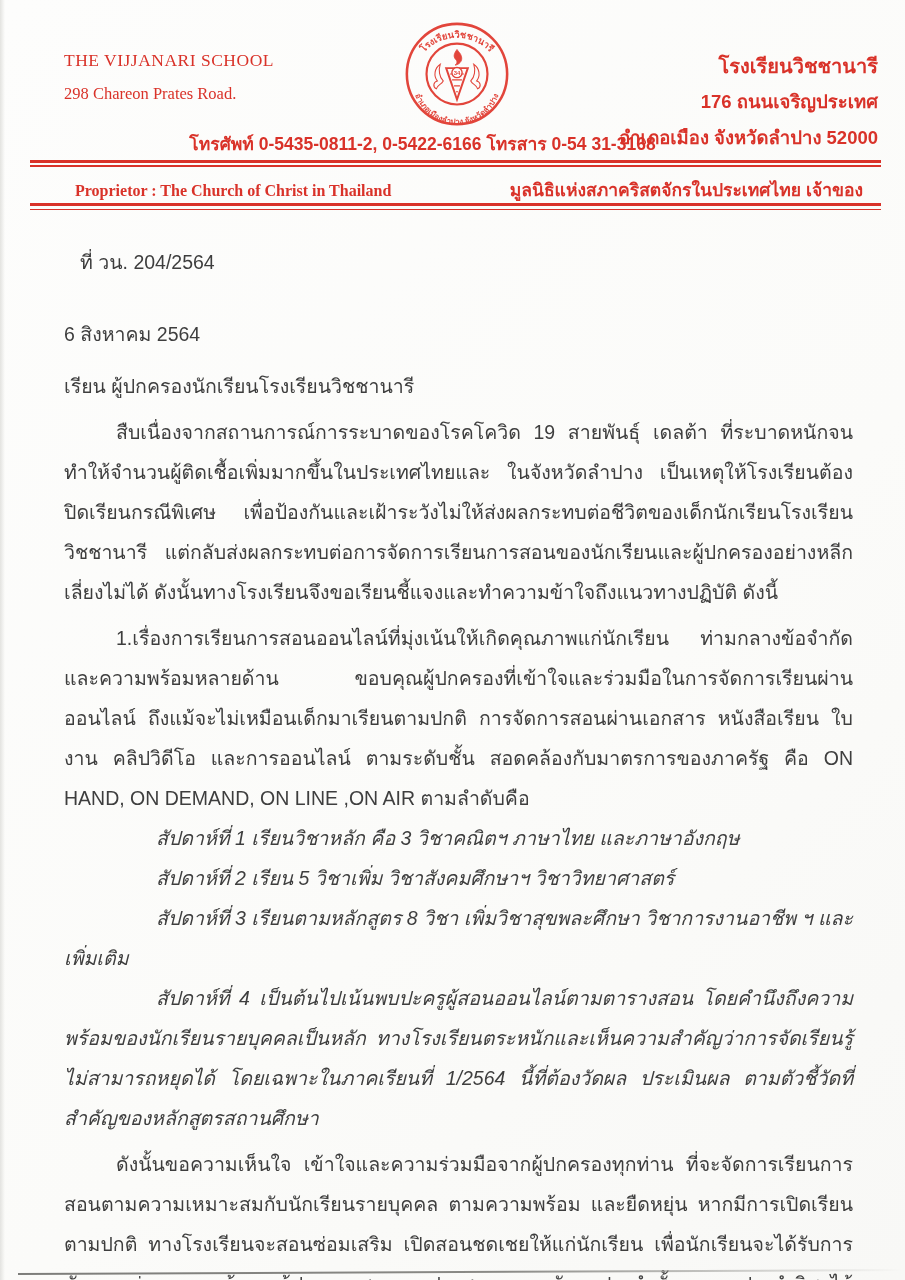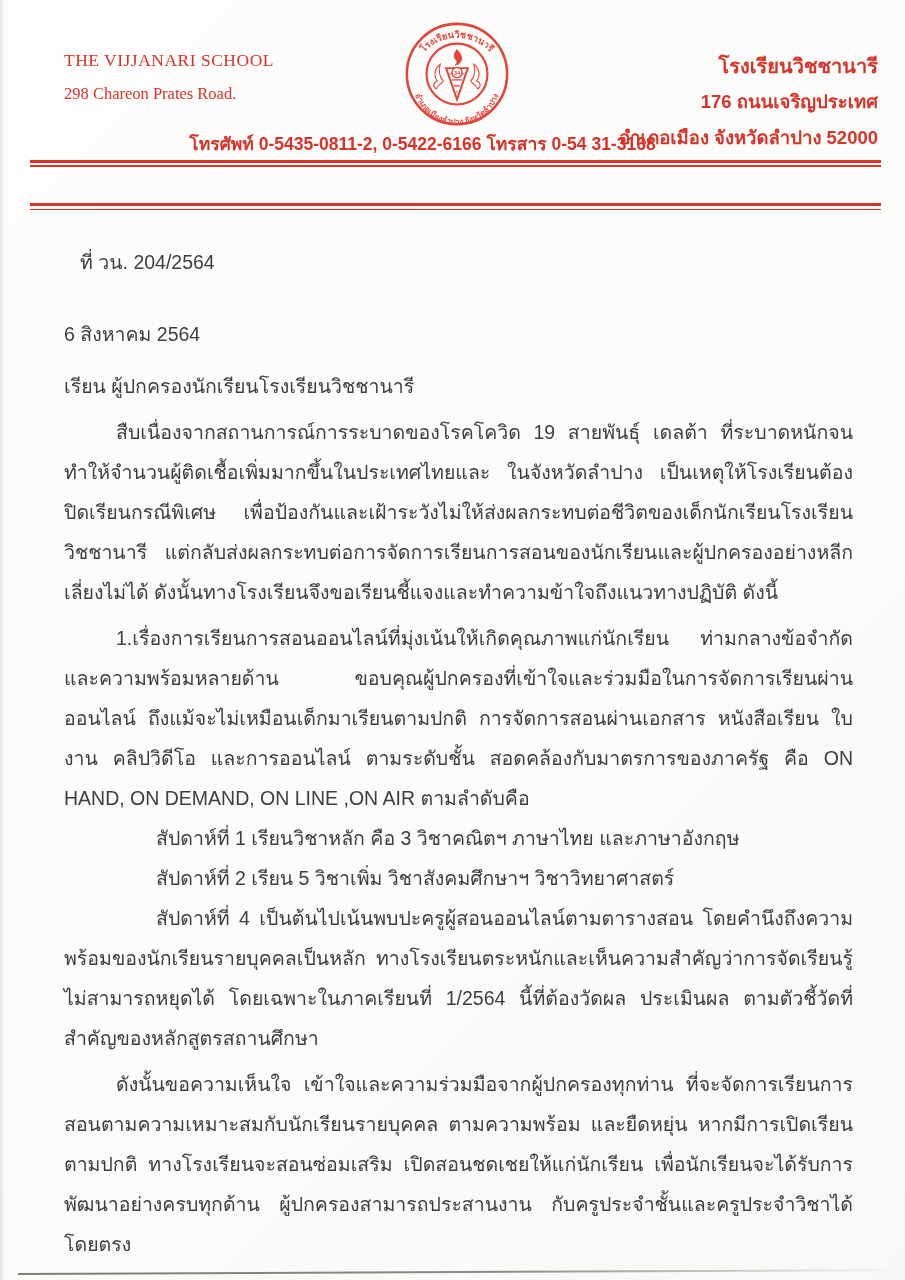--- a/index.html
+++ b/index.html
@@ -60,21 +60,21 @@
   .letter{
     position:absolute;left:64px;right:52px;top:226px;
     font-size:19.5px;line-height:40px;color:#3e3e3e;
   }
   .ref-no{margin:16px;}
   .date-line{margin:32px 0 0 0;text-align:left;}
   .subject-line{margin:28px 0 0 0;}
   .salutation-line{margin:12px 0 0 0;}
   .letter p.para{margin:6px 0 0 0;text-align:justify;text-indent:52px;}
   .letter p.para:first-of-type{margin-top:10px;}
-  .letter p.week{margin:0;text-align:justify;text-indent:92px;}
+  .letter p.week{margin:0;text-align:justify;text-indent:92px;font-style:italic;}
 
   :root{--red:#d93229;}
 </style>
 </head>
 <body>
 
 <div class="page">
 
   <div class="hdr-left">
     <div class="school-en">THE  VIJJANARI  SCHOOL</div>
@@ -110,32 +110,35 @@
   <div class="hdr-right">
     <div class="school-th">โรงเรียนวิชชานารี</div>
     <div>176  ถนนเจริญประเทศ</div>
     <div>อำเภอเมือง  จังหวัดลำปาง  52000</div>
   </div>
 
   <div class="phone-line">โทรศัพท์  0-5435-0811-2, 0-5422-6166   โทรสาร 0-54 31-3168</div>
 
   <div class="rule rule-1"></div>
   <div class="proprietor-row">
+    <span class="proprietor-en">Proprietor : The  Church of Christ in Thailand</span>
+    <span class="proprietor-th">มูลนิธิแห่งสภาคริสตจักรในประเทศไทย  เจ้าของ</span>
   </div>
   <div class="rule rule-2"></div>
 
   <div class="letter">
     <p class="ref-no">ที่ วน. 204/2564</p>
     <p class="date-line">6  สิงหาคม  2564</p>
     <p class="salutation-line">เรียน ผู้ปกครองนักเรียนโรงเรียนวิชชานารี</p>
 
     <p class="para">สืบเนื่องจากสถานการณ์การระบาดของโรคโควิด 19 สายพันธุ์ เดลต้า ที่ระบาดหนักจนทำให้จำนวนผู้ติดเชื้อเพิ่มมากขึ้นในประเทศไทยและ ในจังหวัดลำปาง เป็นเหตุให้โรงเรียนต้องปิดเรียนกรณีพิเศษ เพื่อป้องกันและเฝ้าระวังไม่ให้ส่งผลกระทบต่อชีวิตของเด็กนักเรียนโรงเรียนวิชชานารี แต่กลับส่งผลกระทบต่อการจัดการเรียนการสอนของนักเรียนและผู้ปกครองอย่างหลีกเลี่ยงไม่ได้ ดังนั้นทางโรงเรียนจึงขอเรียนชี้แจงและทำความข้าใจถึงแนวทางปฏิบัติ  ดังนี้</p>
     <p class="para">1.เรื่องการเรียนการสอนออนไลน์ที่มุ่งเน้นให้เกิดคุณภาพแก่นักเรียน ท่ามกลางข้อจำกัด และความพร้อมหลายด้าน ขอบคุณผู้ปกครองที่เข้าใจและร่วมมือในการจัดการเรียนผ่านออนไลน์  ถึงแม้จะไม่เหมือนเด็กมาเรียนตามปกติ  การจัดการสอนผ่านเอกสาร หนังสือเรียน  ใบงาน คลิปวิดีโอ และการออนไลน์ ตามระดับชั้น สอดคล้องกับมาตรการของภาครัฐ  คือ ON HAND, ON DEMAND, ON LINE ,ON AIR  ตามลำดับคือ</p>
     <p class="week">สัปดาห์ที่ 1 เรียนวิชาหลัก คือ 3 วิชาคณิตฯ ภาษาไทย และภาษาอังกฤษ</p>
     <p class="week">สัปดาห์ที่ 2 เรียน 5 วิชาเพิ่ม วิชาสังคมศึกษาฯ วิชาวิทยาศาสตร์</p>
+    <p class="week">สัปดาห์ที่ 3 เรียนตามหลักสูตร 8 วิชา เพิ่มวิชาสุขพละศึกษา วิชาการงานอาชีพ ฯ และเพิ่มเติม</p>
     <p class="week">สัปดาห์ที่ 4 เป็นต้นไปเน้นพบปะครูผู้สอนออนไลน์ตามตารางสอน โดยคำนึงถึงความพร้อมของนักเรียนรายบุคคลเป็นหลัก ทางโรงเรียนตระหนักและเห็นความสำคัญว่าการจัดเรียนรู้ไม่สามารถหยุดได้ โดยเฉพาะในภาคเรียนที่ 1/2564  นี้ที่ต้องวัดผล ประเมินผล ตามตัวชี้วัดที่สำคัญของหลักสูตรสถานศึกษา</p>
     <p class="para">ดังนั้นขอความเห็นใจ เข้าใจและความร่วมมือจากผู้ปกครองทุกท่าน  ที่จะจัดการเรียนการสอนตามความเหมาะสมกับนักเรียนรายบุคคล ตามความพร้อม และยืดหยุ่น  หากมีการเปิดเรียนตามปกติ ทางโรงเรียนจะสอนซ่อมเสริม เปิดสอนชดเชยให้แก่นักเรียน  เพื่อนักเรียนจะได้รับการพัฒนาอย่างครบทุกด้าน  ผู้ปกครองสามารถประสานงาน กับครูประจำชั้นและครูประจำวิชาได้โดยตรง</p>
 
   </div>
 
   <div class="scan-edge-left"></div>
   <div class="scan-edge-bottom"></div>
 </div>
 
 </body></html>

